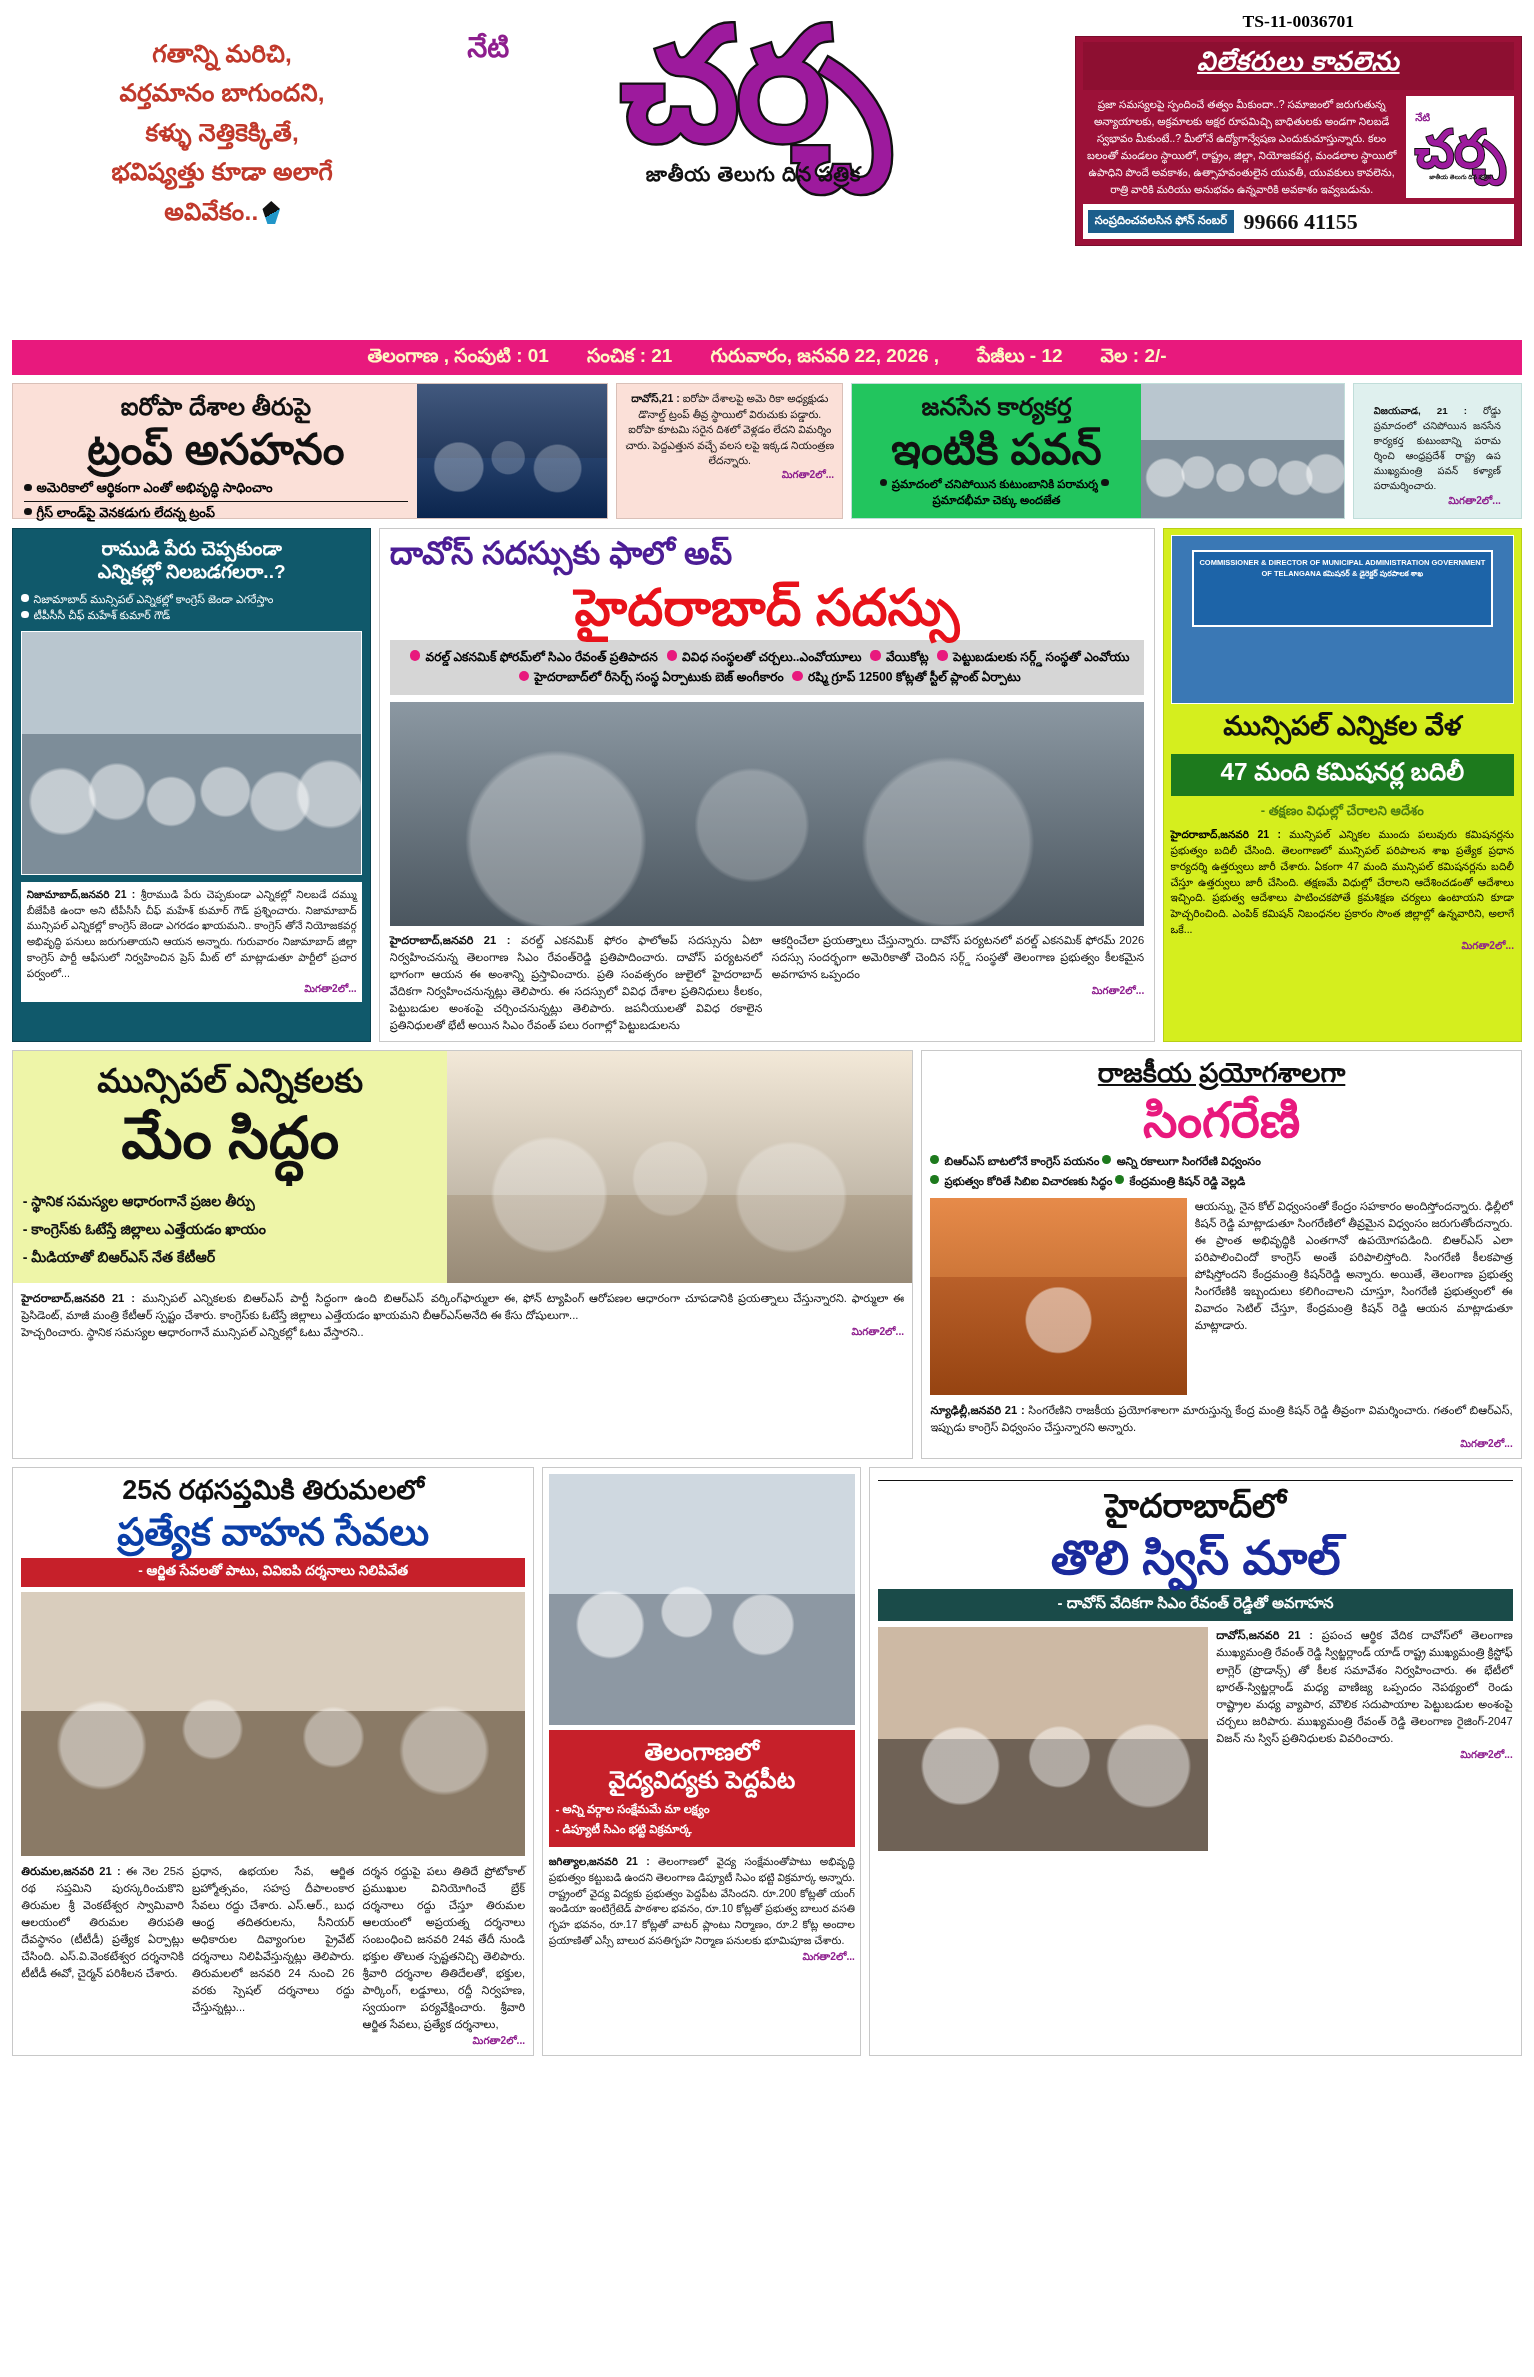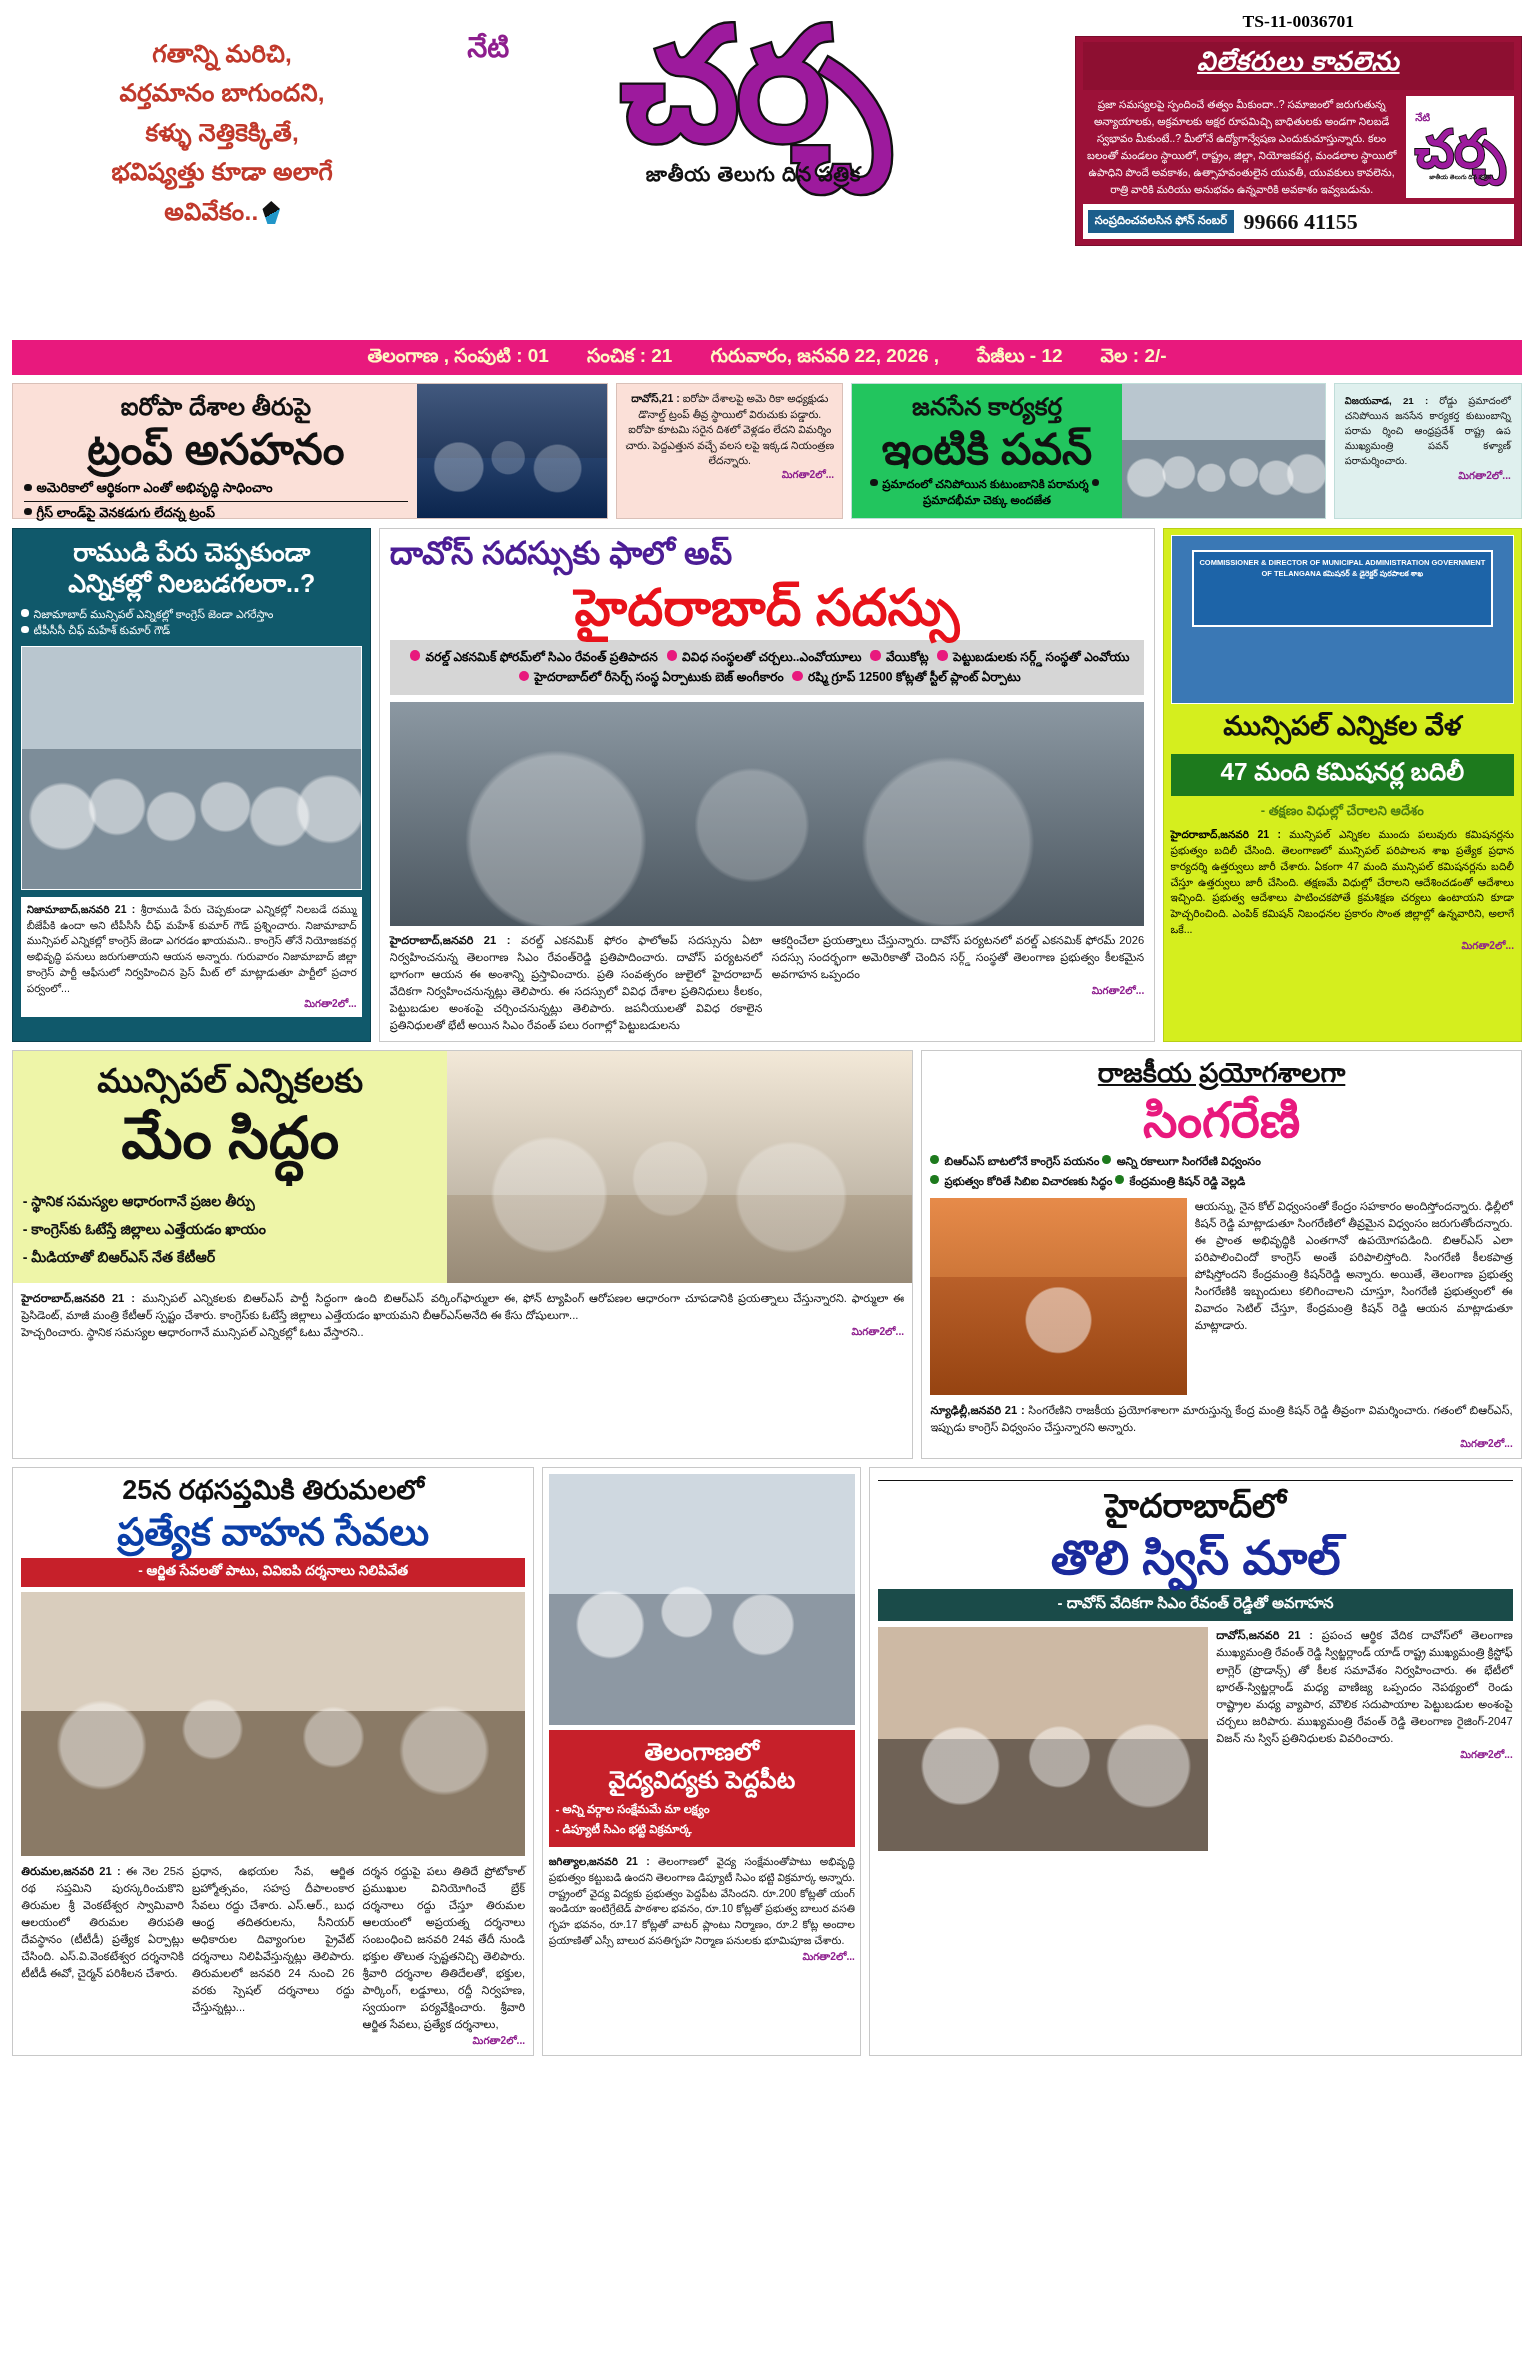--- a/index.html
+++ b/index.html
@@ -80,25 +80,25 @@
   .bullets1 .b + .b { border-top: 1.4px solid #111; }
   .c-trump .img { width: 190px; }
   .c-trump .img .ph { width: 100%; height: 100%;
      background: linear-gradient(180deg,#0d2a5a 0 55%, #10356f 55% 100%); }
   .davos-cap { width: 227px; background: #fbe0d8; border: 1.4px solid #d9c0b8; padding: 6.8px 8.1px; }
   .davos-cap .body-txt { font-size: 10.5px; line-height: 1.48; text-align: center;}
   .c-pawan { flex: 1; background: #22c55e; border: 1.4px solid #c0ddd9; display: flex; }
   .c-pawan .txt { flex: 1; padding: 8.1px 9.5px; }
   .c-pawan .img { width: 203px; }
   .c-pawan .img .ph { width:100%; height:100%; }
-  .pawan-cap { width: 188px; background: #dff0ee; border:1.4px solid #c0ddd9; padding: 10px; font-size: 9.8px; line-height:1.45; }
+  .pawan-cap { width: 169px; background: #dff0ee; border:1.4px solid #c0ddd9; padding: 20px; font-size: 9.8px; line-height:1.45; }
 
   
   .c-ramudi { width: 359px; background: #10596b; border: 1.4px solid #0c4250; padding: 8.1px; color: #fff; }
-  .ramudi-h { font-size: 25px; font-weight: bold; line-height: 1.25; text-align: center; }
+  .ramudi-h { font-size: 19px; font-weight: bold; line-height: 1.25; text-align: center; }
   .ramudi-b { margin-top: 6.8px; font-size: 11px; line-height: 1.5; }
   .ramudi-img { height: 244px; margin: 6.8px 0; border: 1.4px solid #fff; }
   .ramudi-body { background:#fff; color:#111; padding: 5.4px; font-size: 10.5px; line-height: 1.5; text-align: justify;}
 
   .c-davos { flex: 1; background: #fff; border: 1.4px solid #c8c8c8; padding: 6.8px 9.5px; }
   .davos-k1 { font-size: 32px; font-weight: bold; text-align: left; color: #4c1d95; }
   .davos-k2 { font-size: 51px; font-weight: bold; text-align: center; color: #e8121a; line-height: 1.05; margin-top: 1.4px;}
   .davos-strip { background: #d6d6d6; padding: 6.8px 5.4px; margin-top: 5.4px; text-align: center; font-size: 12.2px; font-weight: bold; line-height: 1.7;}
   .davos-photo { height: 224px; margin-top: 6.8px; }
   .davos-cols { display: flex; gap: 9.5px; margin-top: 6.8px; }

